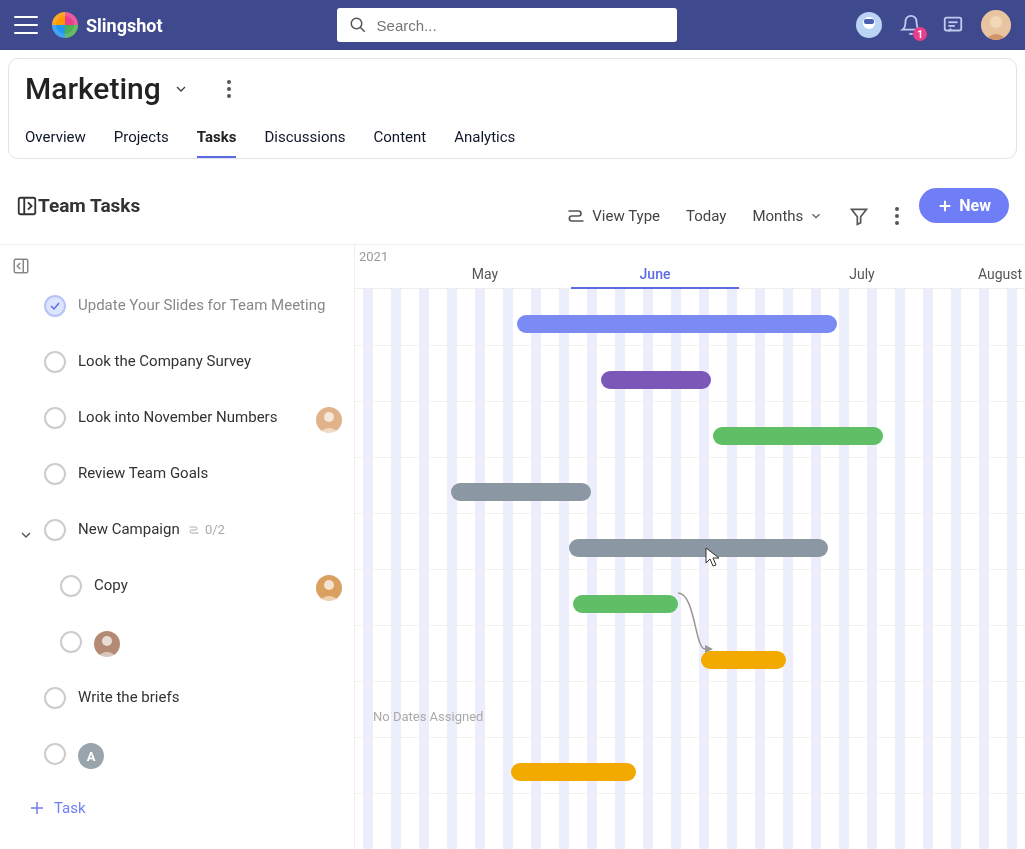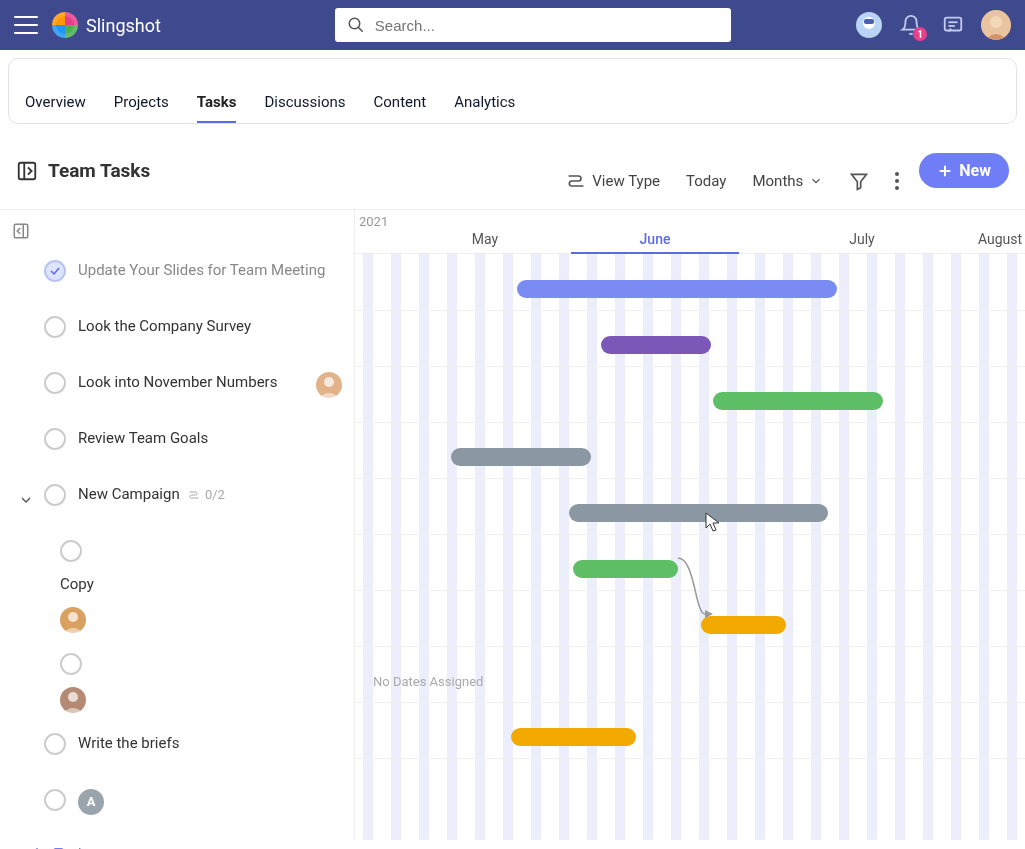--- a/index.html
+++ b/index.html
@@ -1,51 +1,51 @@
 <!DOCTYPE html>
 <html><head>
 <meta charset="utf-8">
 <style>
   * { box-sizing: border-box; margin: 0; padding: 0; }
   body { font-family: -apple-system, BlinkMacSystemFont, "Segoe UI", Roboto, sans-serif; font-size: 14px; color: #333; background: #fff; width: 1025px; height: 849px; overflow: hidden; }
 
   .topbar { height: 50px; background: #3f4a8e; display: flex; align-items: center; padding: 0 14px; gap: 14px; }
   .hamburger { width: 24px; height: 18px; display: flex; flex-direction: column; justify-content: space-between; cursor: pointer; }
   .hamburger span { height: 2px; background: #fff; border-radius: 2px; }
-  .logo { display: flex; align-items: center; gap: 8px; color: #fff; font-weight: 400; font-size: 18px; }
+  .logo { display: flex; align-items: center; gap: 8px; color: #fff; font-weight: 700; font-size: 18px; }
   .logo-mark { width: 26px; height: 26px; border-radius: 50%; background: conic-gradient(#e83e8c 0 90deg,#4caf50 90deg 180deg,#2196f3 180deg 270deg,#ff9800 270deg 360deg); box-shadow: inset 0 0 0 4px rgba(255,255,255,0.15); }
   .search-wrap { flex: 0 0 auto; margin-left: 160px; }
-  .search-box { width: 396px; height: 34px; background: #fff; border-radius: 3px; display: flex; align-items: center; padding: 0 12px; gap: 10px; }
+  .search-box { width: 340px; height: 34px; background: #fff; border-radius: 3px; display: flex; align-items: center; padding: 0 12px; gap: 10px; }
   .search-box input { border: none; outline: none; flex: 1; font-size: 15px; color: #555; }
   .topbar-spacer { flex: 1; }
   .topbar-icon { width: 28px; height: 28px; border-radius: 6px; display: flex; align-items: center; justify-content: center; cursor: pointer; position: relative; }
   .badge { position: absolute; bottom: -2px; right: -2px; background: #e83e8c; color: #fff; font-size: 10px; width: 14px; height: 14px; border-radius: 50%; display: flex; align-items: center; justify-content: center; font-weight: 700; }
   .avatar { width: 30px; height: 30px; border-radius: 50%; background: #d9a38a; overflow: hidden; cursor: pointer; }
 
   .workspace-card { margin: 8px; border: 1px solid #e2e2ea; border-radius: 10px; padding: 12px 16px 0 16px; background: #fff; }
   .ws-header { display: flex; align-items: center; gap: 12px; }
   .ws-title { font-size: 30px; font-weight: 500; color: #222; }
   .chev-down { display: inline-block; }
   .dots-v { display: inline-flex; flex-direction: column; gap: 3px; }
   .dots-v span { width: 4px; height: 4px; background: #555; border-radius: 50%; }
   .tabs { display: flex; gap: 28px; margin-top: 16px; font-size: 15px; }
   .tab { padding: 6px 0 10px 0; color: #0f172a; cursor: pointer; border-bottom: 2px solid transparent; }
   .tab.active { color: #222; font-weight: 700; border-bottom-color: #5b6be6; }
 
   .tasks-header { display: flex; align-items: center; padding: 14px 16px; gap: 14px; }
-  .tasks-title { font-size: 19px; font-weight: 700; flex: 1; display: flex; align-items: center; gap: 10px; }
+  .tasks-title { font-size: 19px; font-weight: 700; flex: 1; display: flex; align-items: center; gap: 0; }
   .toolbar-btn { display: flex; align-items: center; gap: 6px; color: #444; font-size: 15px; cursor: pointer; padding: 4px 6px; margin-top: 21px; }
   .new-btn { background: #6f7ef7; color: #fff; font-weight: 700; font-size: 16px; padding: 8px 18px; border-radius: 20px; display: flex; align-items: center; gap: 6px; cursor: pointer; }
 
   .main { display: flex; height: calc(849px - 50px - 110px - 58px); border-top: 1px solid #eee; }
   .side { width: 355px; border-right: 1px solid #eee; display: flex; flex-direction: column; position: relative; }
   .collapse-btn { position: absolute; left: 12px; top: 12px; color: #777; cursor: pointer; }
   .task-list { margin-top: 40px; padding-left: 20px; padding-right: 12px; }
   .task-row { display: flex; align-items: flex-start; gap: 12px; padding: 10px 0; min-height: 56px; position: relative; }
-  .task-row.sub { padding-left: 40px; flex-direction: column; }
+  .task-row.sub { padding-left: 40px; }
   .task-row .expand-chev { position: absolute; left: -2px; top: 18px; cursor: pointer; }
   .check { width: 22px; height: 22px; border: 2px solid #ccc; border-radius: 50%; flex-shrink: 0; margin-left: 24px; display: flex; align-items: center; justify-content: center; cursor: pointer; }
   .task-row.sub .check { margin-left: 0; }
   .check.done { background: #dde4ff; border-color: #b8c3f5; }
   .label { flex: 1; font-size: 15px; color: #333; line-height: 1.3; padding-top: 1px; }
   .label.done { color: #888; }
   .row-avatar { width: 26px; height: 26px; border-radius: 50%; background: #bbb; display: flex; align-items: center; justify-content: center; color: #fff; font-weight: 700; font-size: 13px; }
   .subcount { color: #aaa; font-size: 13px; display: inline-flex; align-items: center; gap: 4px; }
   .add-task-btn { display: flex; align-items: center; gap: 8px; color: #6f7ef7; font-size: 15px; padding: 10px 28px; cursor: pointer; }
 
@@ -113,20 +113,34 @@
   <div class="avatar">
     <svg width="30" height="30" viewBox="0 0 30 30">
         <circle cx="15" cy="15" r="15" fill="#e8c5a0"></circle>
         <circle cx="15" cy="12" r="6" fill="#f2d8b8"></circle>
         <path d="M4 30 Q15 18 26 30" fill="#d4946a"></path>
       </svg>
   </div>
 </div>
 
 <div class="workspace-card">
+  <div class="ws-header">
+    <span class="ws-title">Marketing</span>
+    <span class="chev-down">
+      <svg width="16" height="16" viewBox="0 0 24 24" fill="none" stroke="#444" stroke-width="2">
+          <polyline points="6 9 12 15 18 9"></polyline>
+        </svg>
+    </span>
+    <span style="width:14px"></span>
+    <div class="dots-v">
+        <span></span>
+        <span></span>
+        <span></span>
+      </div>
+  </div>
   <div class="tabs" id="ws-tabs">
       <div class="tab">Overview</div>
       <div class="tab">Projects</div>
       <div class="tab active">Tasks</div>
       <div class="tab">Discussions</div>
       <div class="tab">Content</div>
       <div class="tab">Analytics</div>
     </div>
 </div>
 

